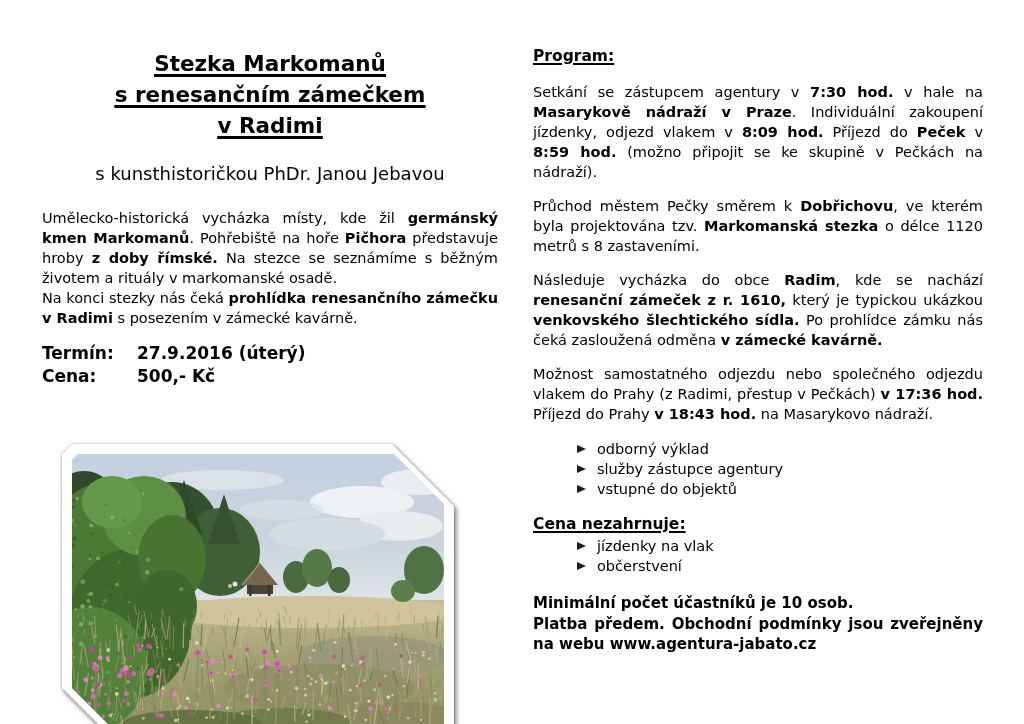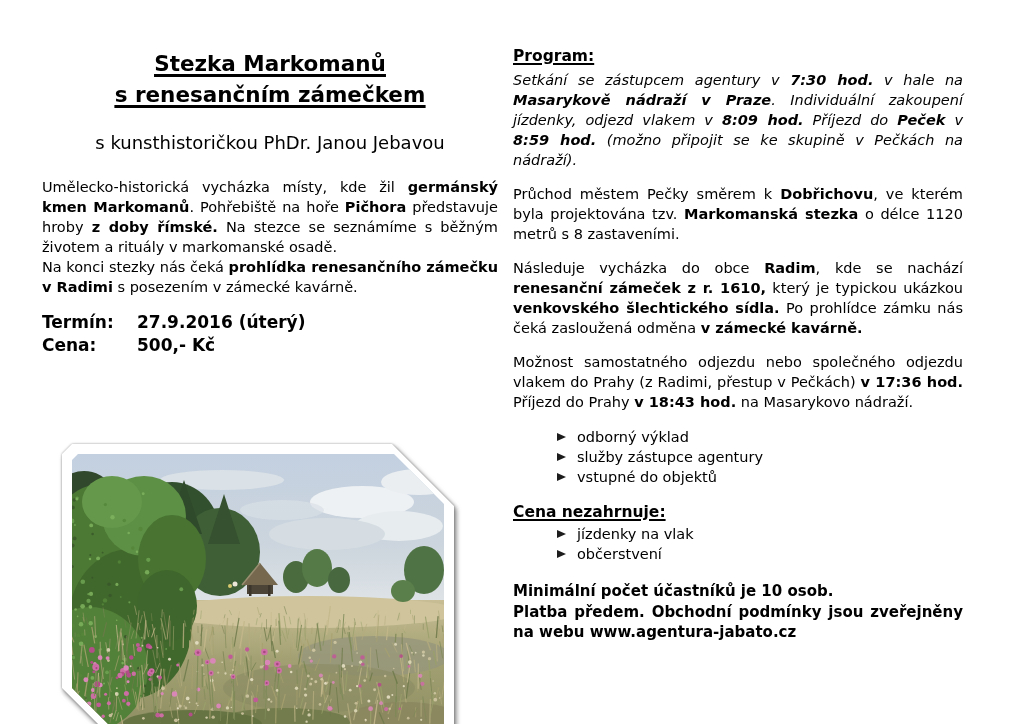--- a/index.html
+++ b/index.html
@@ -7,21 +7,21 @@
   .page {
     position:relative;
     width:1024px; height:724px;
     background:#ffffff;
     overflow:hidden;
     font-family:"DejaVu Sans","Liberation Sans",sans-serif;
     color:#000;
   }
   .col { position:absolute; top:46px; }
   .left-col  { left:42px;  width:456px; }
-  .right-col { left:513px; width:450px; font-size:14.5px; line-height:20px; }
+  .right-col { left:533px; width:450px; font-size:14.5px; line-height:20px; }
 
   .b { font-weight:700; }
   .u { text-decoration:underline; text-decoration-thickness:2px; text-underline-offset:2px; }
 
   .trip-title {
     margin-top:2px;
     font-size:21.5px; line-height:31px; font-weight:700;
     text-align:center;
   }
   .trip-title span { text-decoration:underline; text-decoration-thickness:2.5px; text-underline-offset:3px; display:inline; }
@@ -34,21 +34,21 @@
   .distance { margin-top:15px; text-align:left; }
 
   .details { margin-top:14px; font-size:17px; font-weight:700; line-height:23px; }
   .details .lbl { display:inline-block; width:95px; }
 
   .rc-heading {
     font-size:15.5px; font-weight:700;
     text-decoration:underline; text-decoration-thickness:2px; text-underline-offset:2px;
   }
   .rc-par { margin-top:14px; text-align:justify; }
-  .rc-par.first { margin-top:4px;font-style:italic; }
+  .rc-par.first { margin-top:16px; }
   .sub-block { margin-top:15px; }
   .bullets { margin-top:2px; }
   .bullet-row { display:flex; align-items:center; line-height:20px; }
   .bullet-arrow {
     display:inline-block; width:0; height:0; flex:none;
     margin-left:44px; margin-right:11px;
     border-left:9px solid #1d1d1d;
     border-top:4.5px solid transparent;
     border-bottom:4.5px solid transparent;
   }
@@ -71,20 +71,21 @@
 </style>
 </head>
 <body>
 
 <div class="page">
 
   <div class="col left-col">
     <h1 class="trip-title">
       <span class="tline"><span>Stezka Markomanů</span></span>
       <span class="tline"><span>s renesančním zámečkem</span></span>
+      <span class="tline"><span>v Radimi</span></span>
     </h1>
 
     <div class="trip-subtitle">s kunsthistoričkou PhDr. Janou Jebavou</div>
 
     <p class="body-text intro"><span>Umělecko-historická vycházka místy, kde žil </span><span class="b">germánský kmen Markomanů</span><span>. Pohřebiště na hoře </span><span class="b">Pičhora</span><span> představuje hroby </span><span class="b">z doby římské.</span><span> Na stezce se seznámíme s běžným životem a rituály v markomanské osadě.</span><br><span>Na konci stezky nás čeká </span><span class="b">prohlídka renesančního zámečku v Radimi</span><span> s posezením v zámecké kavárně.</span></p>
 
 
     <div class="details">
       <div>
         <span class="lbl">Termín:</span><span>27.9.2016 (úterý)</span>

